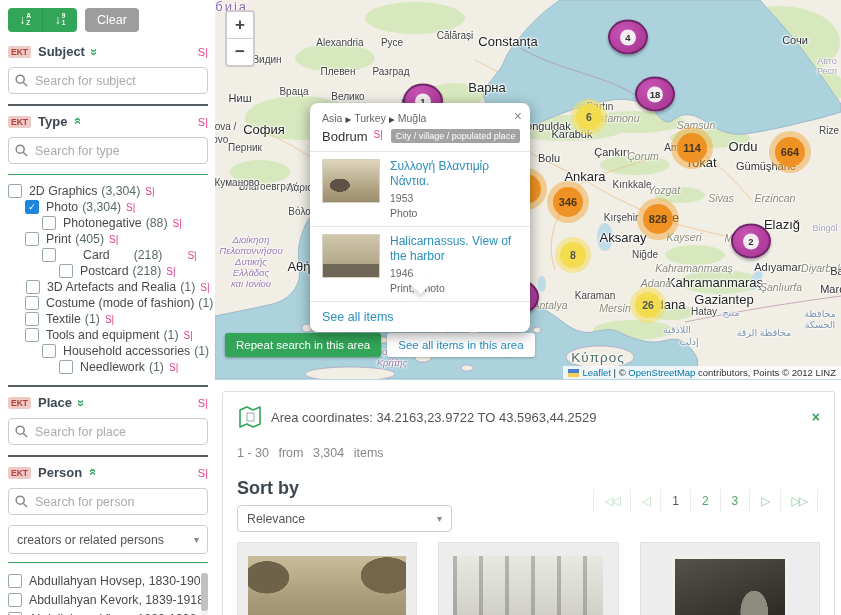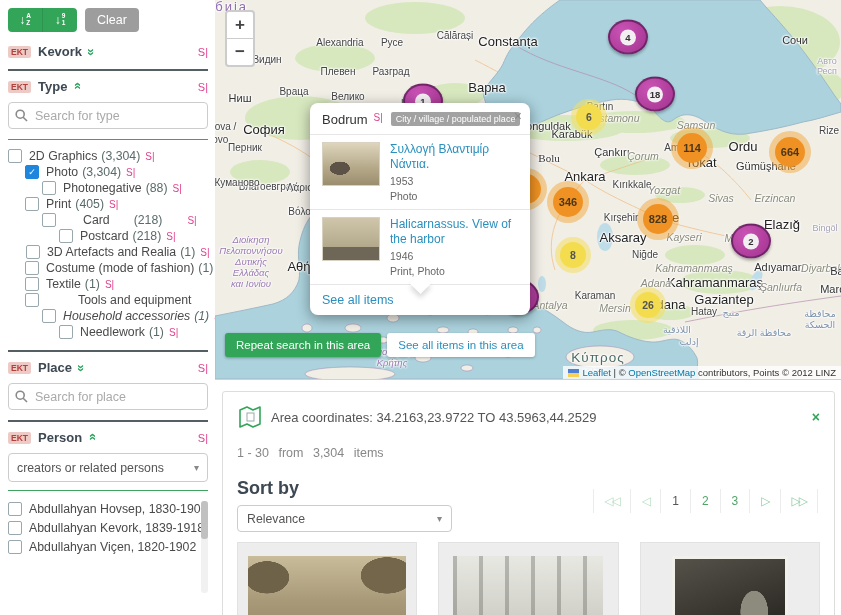--- a/index.html
+++ b/index.html
@@ -157,23 +157,30 @@
               <span>1</span>
             </span>
         </span>
       </div>
     </div>
     <button class="clear-btn">Clear</button>
   </div>
 
   <div class="facet-header">
     <span class="ekt">EKT</span>
-    <span class="fh-label">Kevork</span>
+    <span class="fh-label">Subject</span>
     <span class="chev down">»</span>
     <span class="s-mark">S|</span>
+  </div>
+  <div class="searchbox">
+    <svg class="mag" width="13" height="13" viewBox="0 0 13 13">
+        <circle cx="5.2" cy="5.2" r="4" fill="none" stroke="#8a8a8a" stroke-width="1.6"></circle>
+        <line x1="8.2" y1="8.2" x2="12" y2="12" stroke="#8a8a8a" stroke-width="1.6"></line>
+      </svg>
+    <input placeholder="Search for subject" style="">
   </div>
   <div class="sep"></div>
 
   <div class="facet-header">
     <span class="ekt">EKT</span>
     <span class="fh-label">Type</span>
     <span class="chev up">»</span>
     <span class="s-mark">S|</span>
   </div>
   <div class="searchbox">
@@ -232,27 +239,27 @@
         <span class="t-label">Costume (mode of fashion)</span>
         <span class="t-count">(1)</span>
         <span class="s-mark-sm">S|</span>
       </div>
       <div class="tree-row" style="padding-left: 17px;">
         <span class="cb"></span>
         <span class="t-label">Textile</span>
         <span class="t-count">(1)</span>
         <span class="s-mark-sm">S|</span>
       </div>
-      <div class="tree-row" style="padding-left: 17px; gap: 32px;">
+      <div class="tree-row" style="padding-left: 17px;">
         <span class="cb"></span>
         <span class="t-label">Tools and equipment</span>
         <span class="t-count">(1)</span>
         <span class="s-mark-sm">S|</span>
       </div>
-      <div class="tree-row" style="padding-left: 34px; font-style: italic;">
+      <div class="tree-row" style="padding-left: 34px;">
         <span class="cb"></span>
         <span class="t-label">Household accessories</span>
         <span class="t-count">(1)</span>
         <span class="s-mark-sm">S|</span>
       </div>
       <div class="tree-row" style="padding-left: 51px;">
         <span class="cb"></span>
         <span class="t-label">Needlework</span>
         <span class="t-count">(1)</span>
         <span class="s-mark-sm">S|</span>
@@ -273,20 +280,27 @@
       </svg>
     <input placeholder="Search for place" style="">
   </div>
   <div class="sep"></div>
 
   <div class="facet-header">
     <span class="ekt">EKT</span>
     <span class="fh-label">Person</span>
     <span class="chev up">»</span>
     <span class="s-mark">S|</span>
+  </div>
+  <div class="searchbox">
+    <svg class="mag" width="13" height="13" viewBox="0 0 13 13">
+        <circle cx="5.2" cy="5.2" r="4" fill="none" stroke="#8a8a8a" stroke-width="1.6"></circle>
+        <line x1="8.2" y1="8.2" x2="12" y2="12" stroke="#8a8a8a" stroke-width="1.6"></line>
+      </svg>
+    <input placeholder="Search for person" style="">
   </div>
   <div class="select">
     <span>creators or related persons</span>
     <span class="caret">▾</span>
   </div>
   <div class="gsep"></div>
   <div class="person-list-wrap">
     <div id="person-list">
         <div class="person-row">
           <span class="cb"></span>
@@ -434,21 +448,21 @@
       <div class="lbl c-city" style="left: 330px; top: 126px;">Zonguldak</div>
       <div class="lbl c-reg" style="left: 398px; top: 118px;">Kastamonu</div>
       <div class="lbl c-city" style="left: 357px; top: 134px;">Karabük</div>
       <div class="lbl c-reg" style="left: 481px; top: 125px;">Samsun</div>
       <div class="lbl c-big" style="left: 528px; top: 147px;">Ordu</div>
       <div class="lbl c-sm" style="left: 614px; top: 131px;">Rize</div>
       <div class="lbl c-city" style="left: 551px; top: 166px;">Gümüşhane</div>
       <div class="lbl c-big" style="left: 486px; top: 163px;">Tokat</div>
       <div class="lbl c-city" style="left: 397px; top: 152px;">Çankırı</div>
       <div class="lbl c-reg" style="left: 428px; top: 156px;">Çorum</div>
-      <div class="lbl c-city" style="left: 334px; top: 158px; font-family: Liberation Serif, serif;">Bolu</div>
+      <div class="lbl c-city" style="left: 334px; top: 158px;">Bolu</div>
       <div class="lbl c-sm" style="left: 462px; top: 148px;">Amas</div>
       <div class="lbl c-big" style="left: 370px; top: 177px;">Ankara</div>
       <div class="lbl c-sm" style="left: 417px; top: 185px;">Kırıkkale</div>
       <div class="lbl c-reg" style="left: 449px; top: 190px;">Yozgat</div>
       <div class="lbl c-reg" style="left: 506px; top: 198px;">Sivas</div>
       <div class="lbl c-reg" style="left: 560px; top: 198px;">Erzincan</div>
       <div class="lbl c-sm" style="left: 406px; top: 218px;">Kırşehir</div>
       <div class="lbl c-big" style="left: 456px; top: 218px;">iye</div>
       <div class="lbl c-big" style="left: 408px; top: 238px;">Aksaray</div>
       <div class="lbl c-reg" style="left: 469px; top: 237px;">Kayseri</div>
@@ -534,20 +548,21 @@
       </div>
     </div>
 
   <div class="zoomctl">
     <div>+</div>
     <div>−</div>
   </div>
 
   <div class="popup">
     <span class="close">×</span>
+    <div class="crumb" id="crumb"><span>Asia</span><span class="csep">▶</span><span>Turkey</span><span class="csep">▶</span><span>Muğla</span></div>
     <div class="place-row">
       <span class="place-name">Bodrum</span>
       <span class="s-mark2">S|</span>
       <svg width="12" height="12" viewBox="0 0 12 12">
           <circle cx="6" cy="6" r="5" fill="none" stroke="#3879b6" stroke-width="1.2"></circle>
           <ellipse cx="6" cy="6" rx="2.3" ry="5" fill="none" stroke="#3879b6" stroke-width="1"></ellipse>
           <line x1="1" y1="6" x2="11" y2="6" stroke="#3879b6" stroke-width="1"></line>
         </svg>
       <span class="badge">City / village / populated place</span>
     </div>

